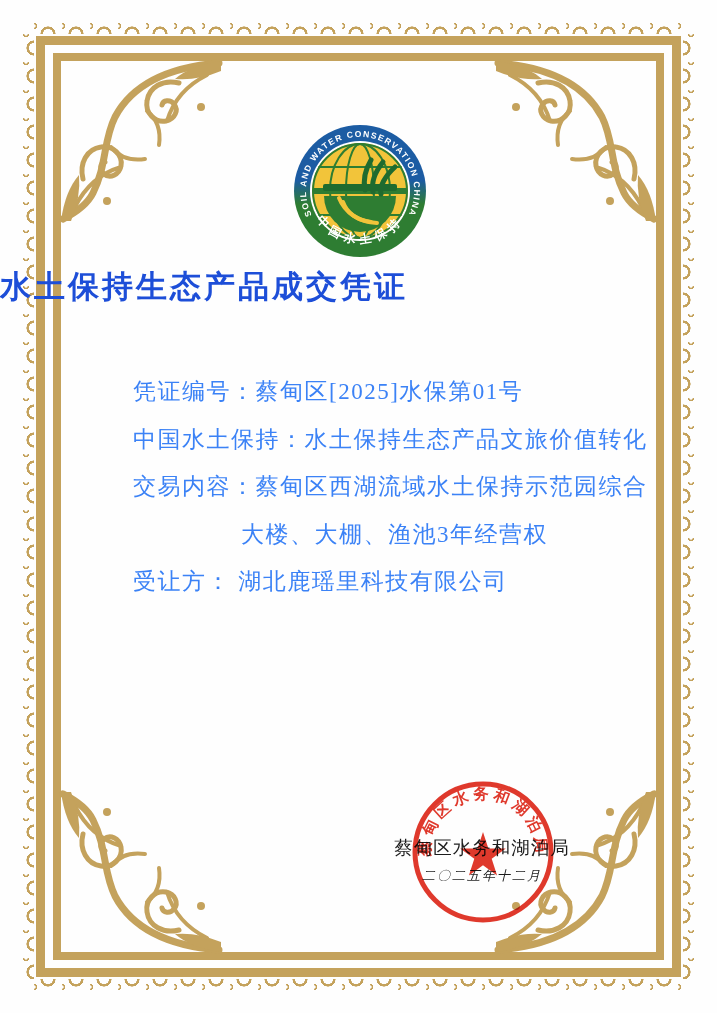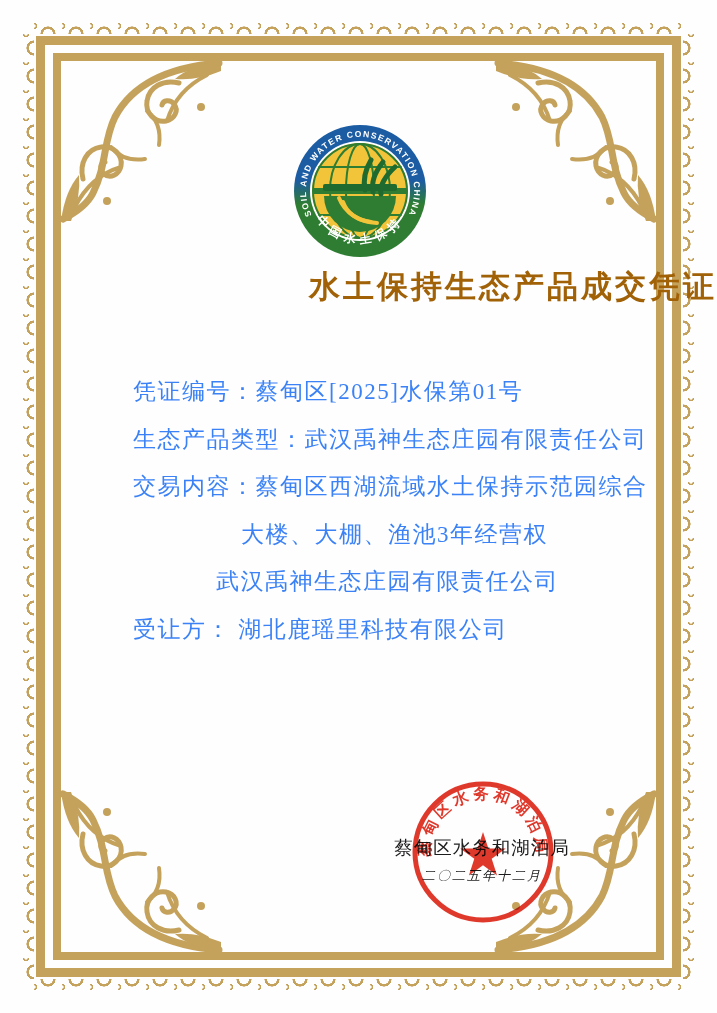--- a/index.html
+++ b/index.html
@@ -31,22 +31,22 @@
       radial-gradient(circle at 8px 0px, transparent 1.5px, #c4a25c 1.7px, #c4a25c 3px, transparent 3.3px);
     background-size:13px 28px;background-repeat:repeat-y;}
   
   .frame-outer{position:absolute;inset:36px;border:9px solid #c4a25c;pointer-events:none;}
   .frame-inner{position:absolute;inset:53px;border:8px solid #c4a25c;pointer-events:none;}
   .corners-svg{position:absolute;inset:0;pointer-events:none;}
   
   .logo{position:absolute;left:293px;top:124px;width:134px;height:134px;}
   
   .title{
-    position:absolute;left:0;right:0;top:266px;text-align:right;
-    font-size:31px;font-weight:bold;color:#a16207;letter-spacing:3px;
+    position:absolute;left:0;right:0;top:266px;text-align:left;
+    font-size:31px;font-weight:bold;color:#1d4ed8;letter-spacing:3px;
   }
   
   .body-block{position:absolute;left:133px;right:70px;top:368px;color:#3b82f6;}
   .line{height:47.5px;line-height:47.5px;font-size:23px;letter-spacing:1.5px;white-space:nowrap;}
   .indent-a{padding-left:108px;}
   .indent-b{padding-left:83px;}
   
   .sign-block{position:absolute;left:386px;top:835px;width:192px;text-align:center;color:#1c1c1c;}
   .sign-org{font-size:18.5px;letter-spacing:1px;line-height:27px;white-space:nowrap;}
   .sign-date{font-size:13px;letter-spacing:2px;line-height:27px;white-space:nowrap;font-style:italic;}
@@ -127,24 +127,23 @@
     </text>
     <text fill="#ffffff" font-size="12" font-weight="bold" letter-spacing="5" font-family="Liberation Sans, sans-serif">
       <textPath href="#arcBot" xlink:href="#arcBot" startOffset="50%" text-anchor="middle">中国水土保持</textPath>
     </text>
   </svg>
 
   <div class="title">水土保持生态产品成交凭证</div>
 
   <div class="body-block">
     <div class="line">凭证编号：蔡甸区[2025]水保第01号</div>
-    <div class="line">生态产品类型：武汉禹神生态庄园有限责任公司</div>
+    <div class="line">中国水土保持：水土保持生态产品文旅价值转化</div>
     <div class="line">交易内容：蔡甸区西湖流域水土保持示范园综合</div>
     <div class="line indent-a">大楼、大棚、渔池3年经营权</div>
-    <div class="line indent-b">武汉禹神生态庄园有限责任公司</div>
     <div class="line">受让方： 湖北鹿瑶里科技有限公司</div>
   </div>
 
   <div class="sign-block">
     <div class="sign-org">蔡甸区水务和湖泊局</div>
     <div class="sign-date">二〇二五年十二月</div>
   </div>
 
   <svg class="seal" viewBox="0 0 150 150">
     <defs>

